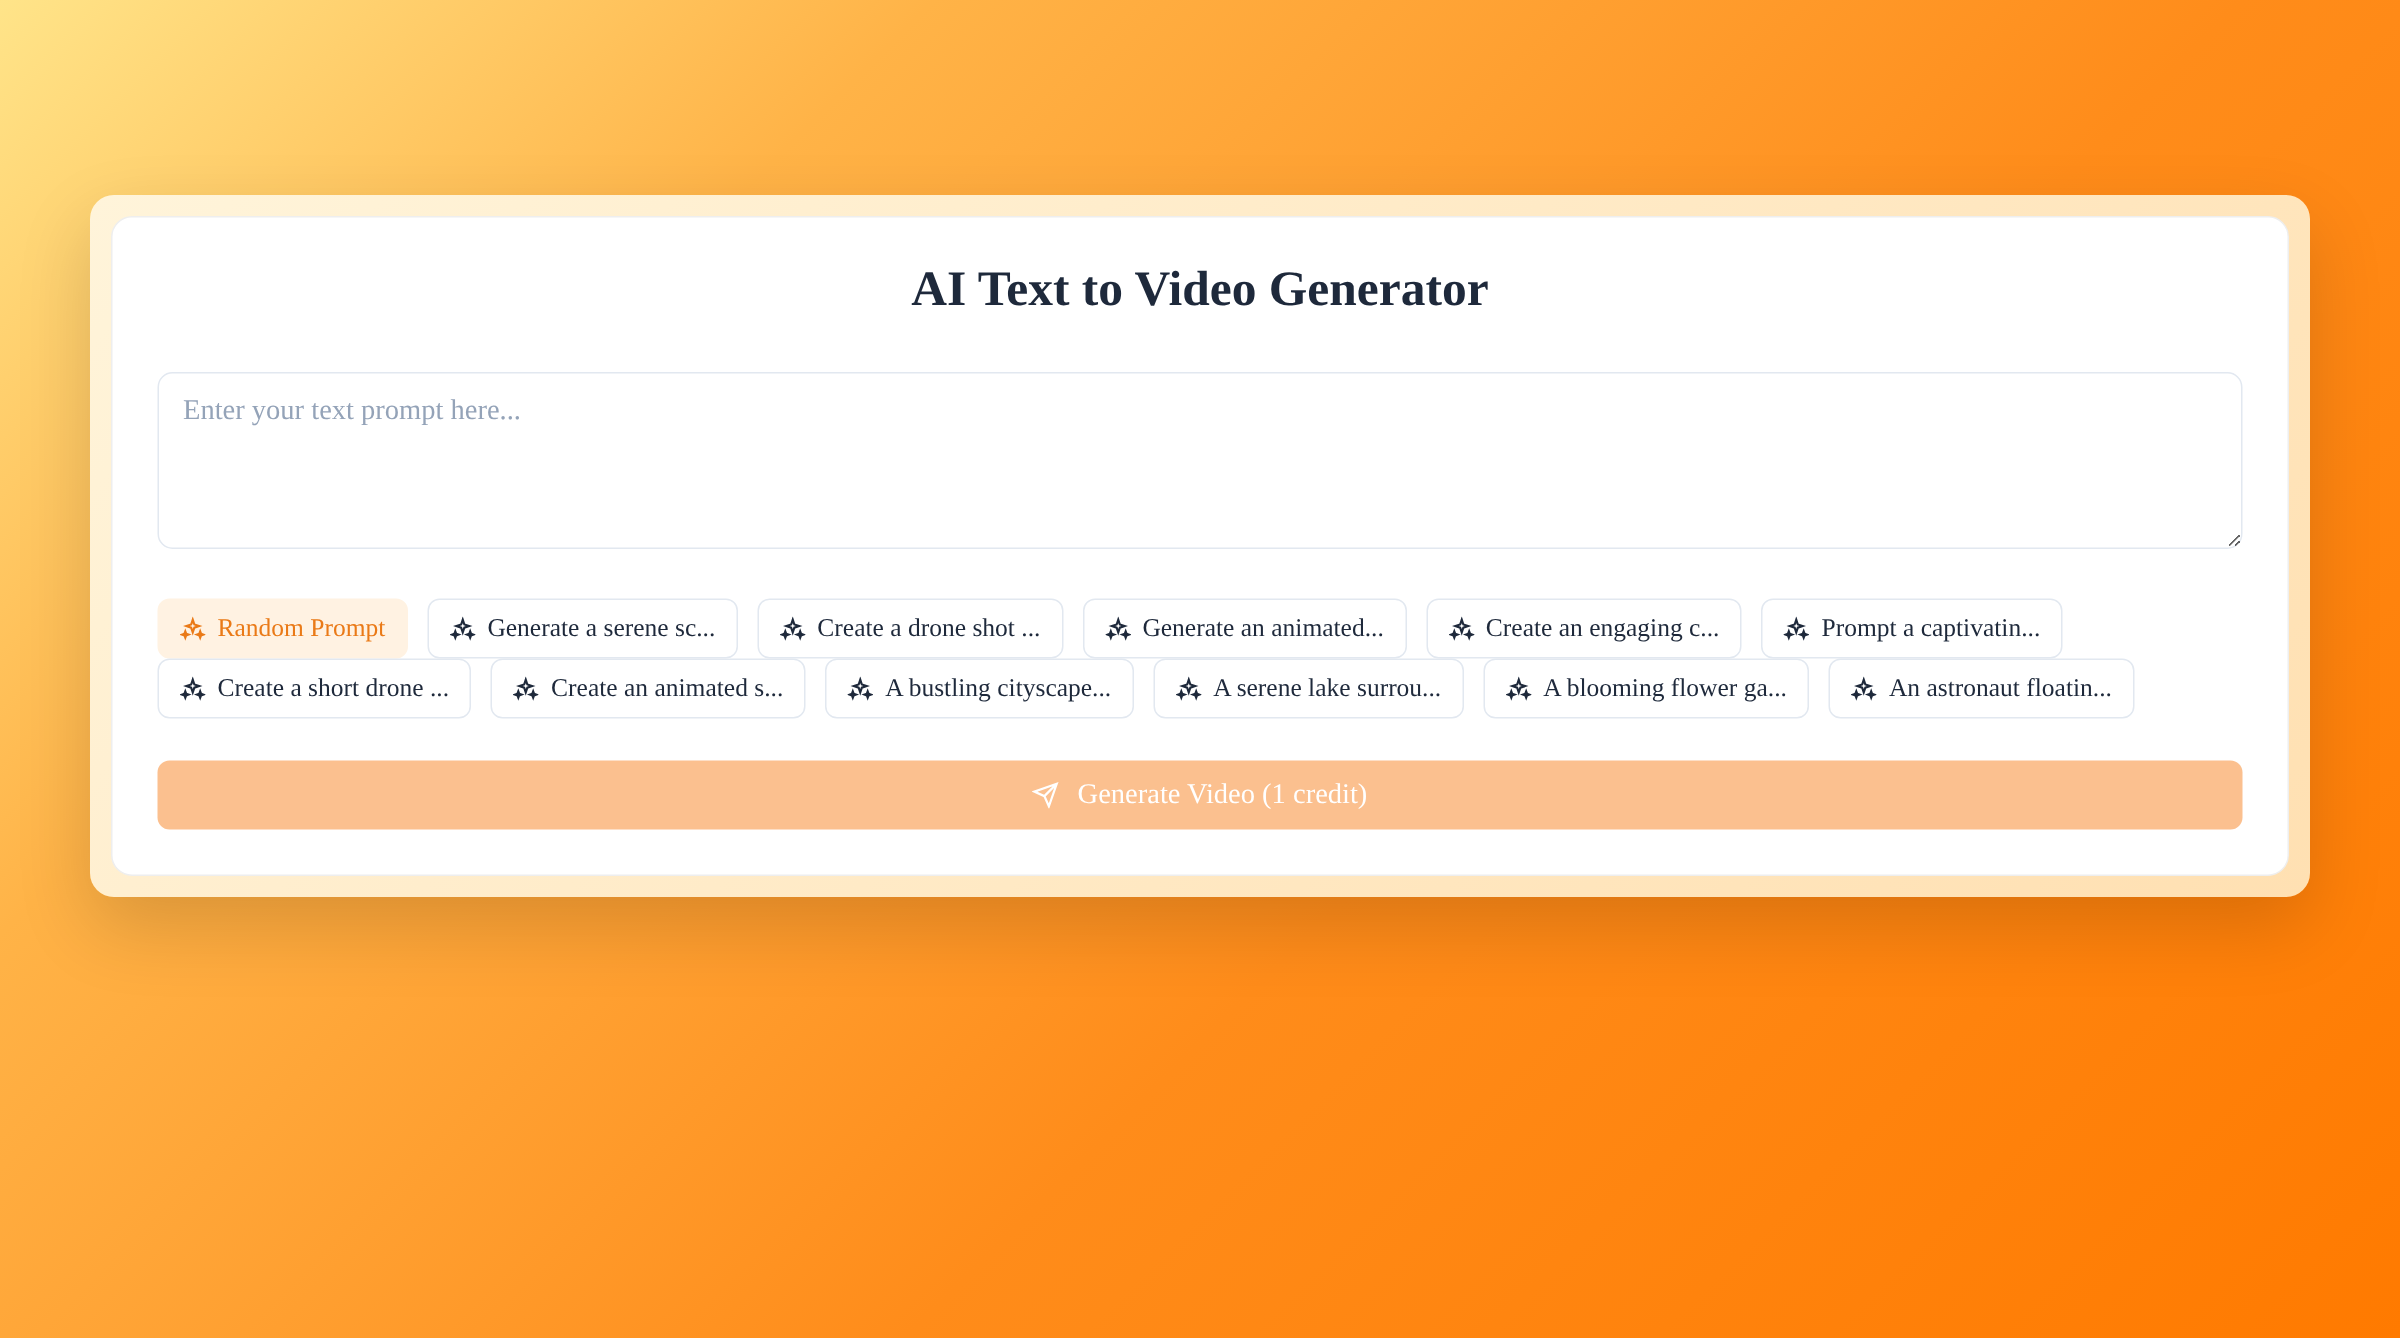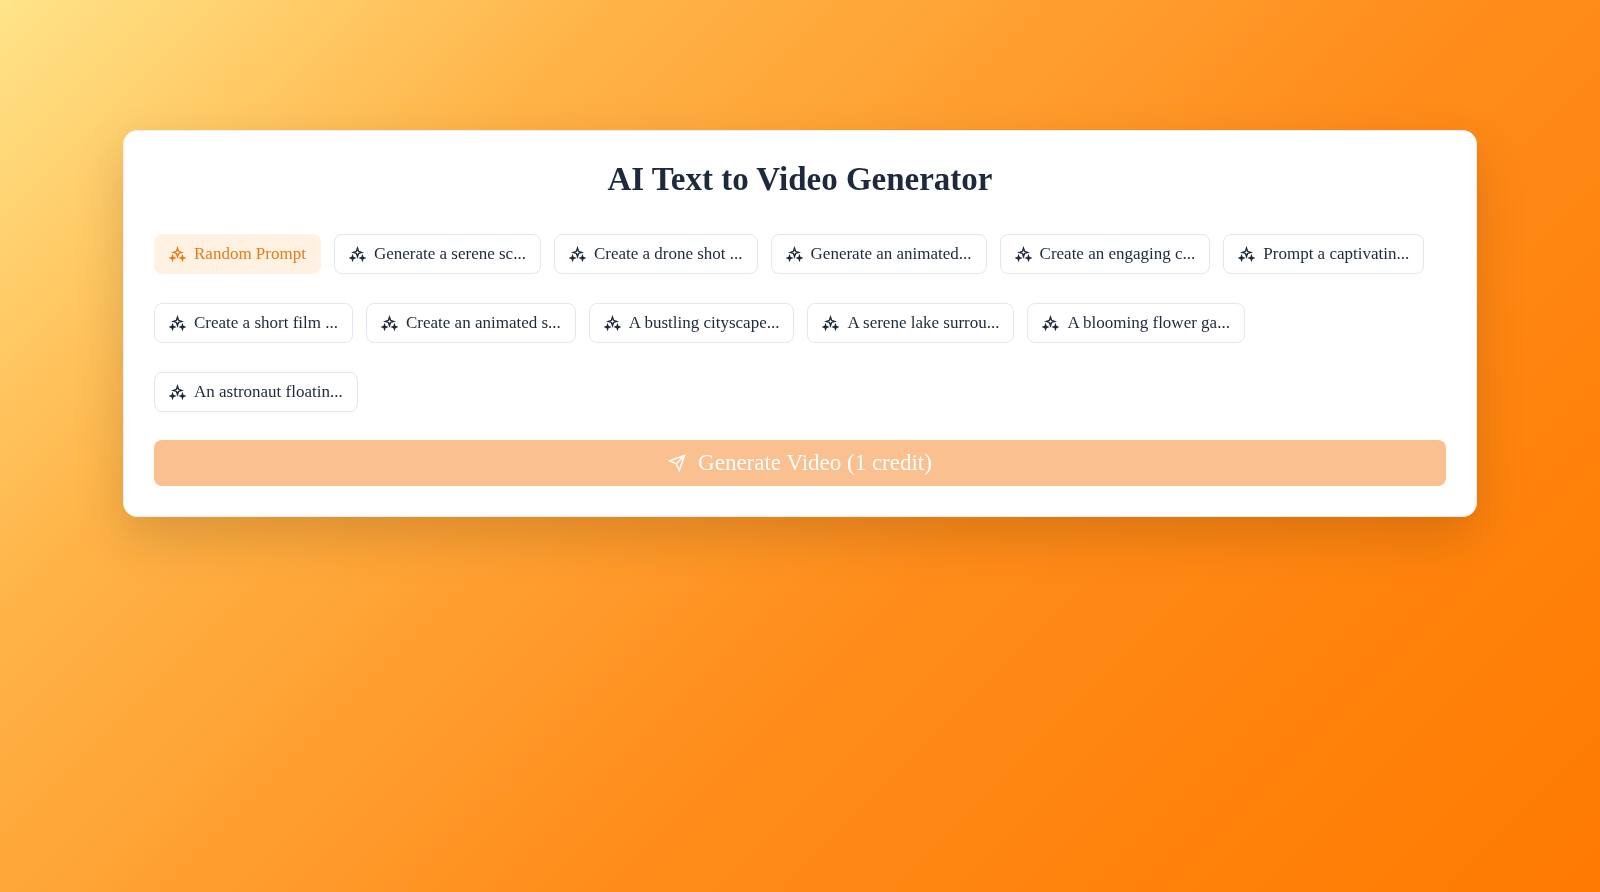--- a/index.html
+++ b/index.html
@@ -7,23 +7,24 @@
       font-family: Georgia, 'Times New Roman', serif;
       background: linear-gradient(135deg, #ffe489 0%, #ffb347 25%, #ff8c1a 60%, #ff7a00 100%);
       min-height: 892px;
       width: 1600px;
       display: flex;
       align-items: flex-start;
       justify-content: center;
       padding-top: 130px;
     }
     .outer-card {
-      width: 1354px;
+      width: 1480px;
       background: linear-gradient(135deg, #fff4da 0%, #ffe0b2 100%);
       border-radius: 16px;
+      padding: 14px;
       box-shadow: 0 20px 50px rgba(0,0,0,0.15);
     }
     .inner-card {
       background: #ffffff;
       border-radius: 14px;
       border: 1px solid #eee;
       padding: 30px 30px 30px 30px;
     }
     .title {
       text-align: center;
@@ -41,21 +42,21 @@
       font-family: Georgia, 'Times New Roman', serif;
       font-size: 19px;
       color: #1e293b;
       resize: both;
       outline: none;
     }
     .prompt-textarea::placeholder { color: #94a3b8; }
     .chips-row {
       display: flex;
       flex-wrap: wrap;
-      gap: 29px 13px;
+      gap: 0 13px;
       margin-top: 28px;
     }
     .chip {
       display: inline-flex;
       align-items: center;
       gap: 8px;
       height: 40px;
       padding: 0 14px;
       border-radius: 8px;
       border: 1px solid #e2e8f0;
@@ -79,33 +80,34 @@
       justify-content: center;
       gap: 12px;
       width: 100%;
       height: 46px;
       margin-top: 28px;
       background: #fbc08f;
       border: none;
       border-radius: 8px;
       color: #ffffff;
       font-family: Georgia, 'Times New Roman', serif;
-      font-size: 23px;
+      font-size: 19px;
       cursor: pointer;
     }
     .generate-btn svg { width: 18px; height: 18px; stroke: #ffffff; stroke-width: 2; fill: none; }
   </style>
 </head>
 <body>
 
 <div class="outer-card">
   <div class="inner-card">
 
     <h1 class="title">AI Text to Video Generator</h1>
 
+    <textarea class="prompt-textarea" placeholder="Enter your text prompt here..." style=""></textarea>
 
     <div class="chips-row">
 
       <button class="chip random">
         <svg viewBox="0 0 24 24">
             <path d="M12 3l1.5 4.5L18 9l-4.5 1.5L12 15l-1.5-4.5L6 9l4.5-1.5L12 3zM19 14l.8 2.2L22 17l-2.2.8L19 20l-.8-2.2L16 17l2.2-.8L19 14zM5 14l.8 2.2L8 17l-2.2.8L5 20l-.8-2.2L2 17l2.2-.8L5 14z"></path>
           </svg>
         <span>Random Prompt</span>
       </button>
 
@@ -141,21 +143,21 @@
         <svg viewBox="0 0 24 24">
             <path d="M12 3l1.5 4.5L18 9l-4.5 1.5L12 15l-1.5-4.5L6 9l4.5-1.5L12 3zM19 14l.8 2.2L22 17l-2.2.8L19 20l-.8-2.2L16 17l2.2-.8L19 14zM5 14l.8 2.2L8 17l-2.2.8L5 20l-.8-2.2L2 17l2.2-.8L5 14z"></path>
           </svg>
         <span>Prompt a captivatin...</span>
       </button>
 
       <button class="chip">
         <svg viewBox="0 0 24 24">
             <path d="M12 3l1.5 4.5L18 9l-4.5 1.5L12 15l-1.5-4.5L6 9l4.5-1.5L12 3zM19 14l.8 2.2L22 17l-2.2.8L19 20l-.8-2.2L16 17l2.2-.8L19 14zM5 14l.8 2.2L8 17l-2.2.8L5 20l-.8-2.2L2 17l2.2-.8L5 14z"></path>
           </svg>
-        <span>Create a short film ...</span>
+        <span>Create a short drone ...</span>
       </button>
 
 
       <button class="chip">
         <svg viewBox="0 0 24 24">
             <path d="M12 3l1.5 4.5L18 9l-4.5 1.5L12 15l-1.5-4.5L6 9l4.5-1.5L12 3zM19 14l.8 2.2L22 17l-2.2.8L19 20l-.8-2.2L16 17l2.2-.8L19 14zM5 14l.8 2.2L8 17l-2.2.8L5 20l-.8-2.2L2 17l2.2-.8L5 14z"></path>
           </svg>
         <span>Create an animated s...</span>
       </button>
 

